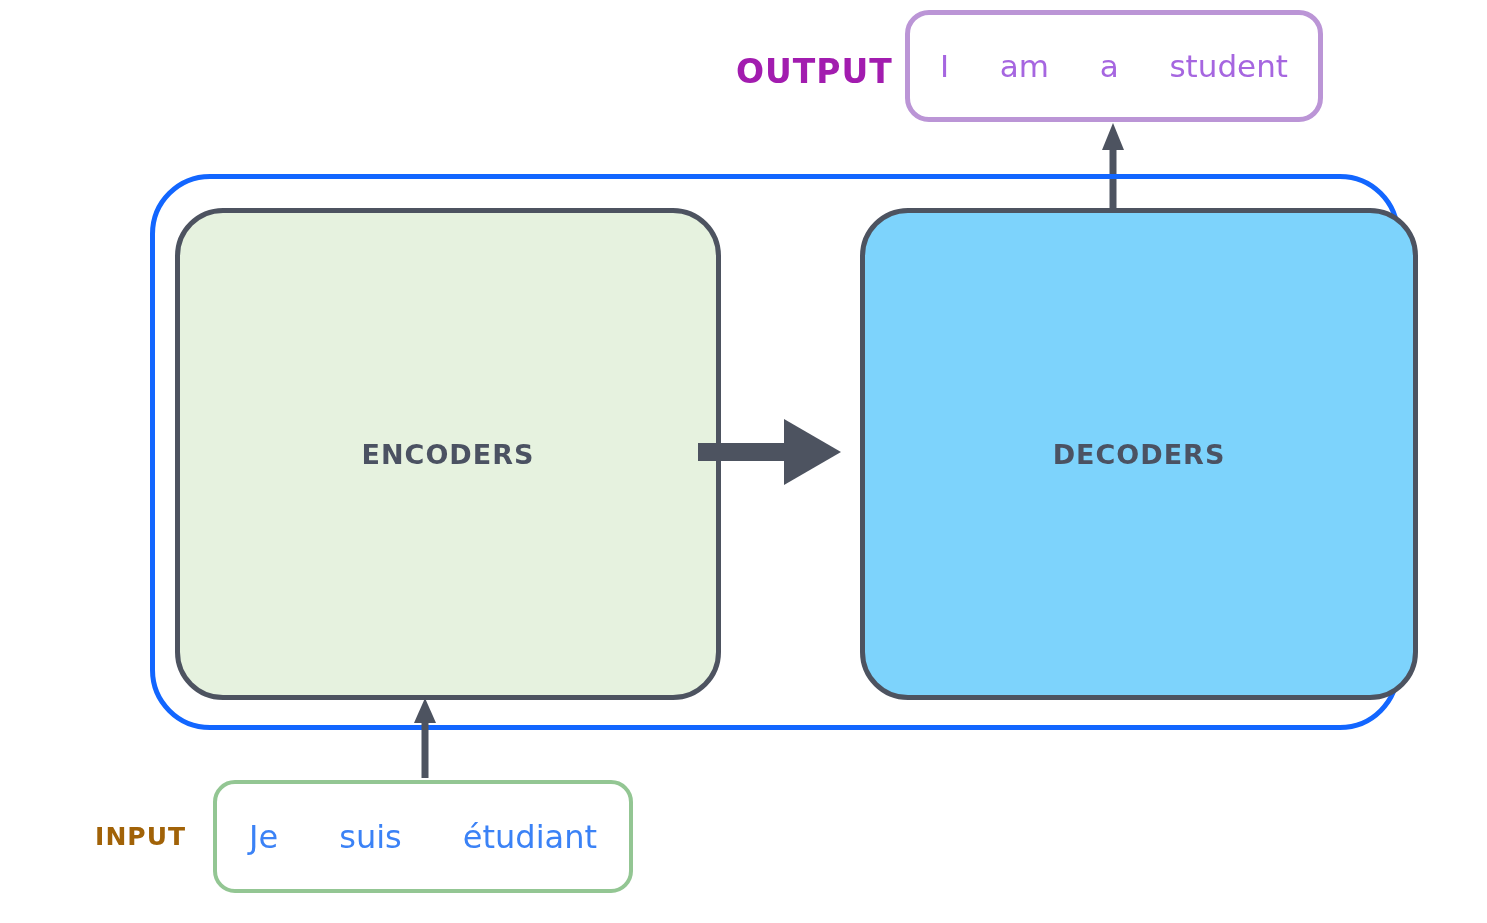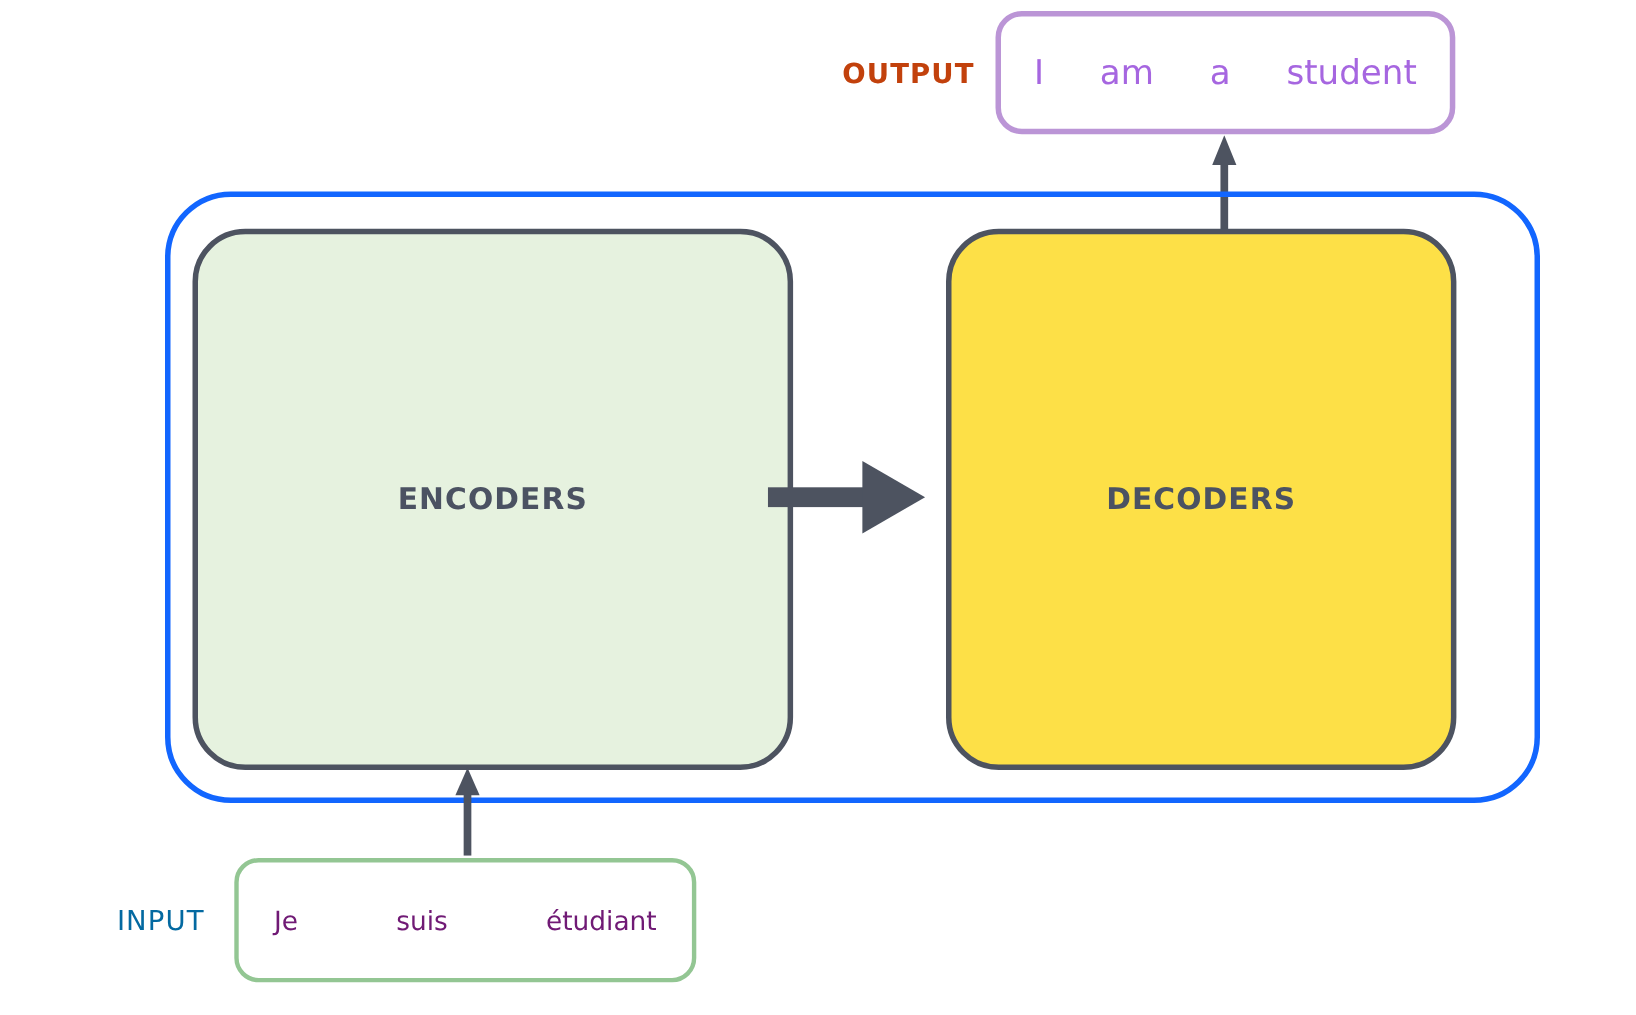--- a/index.html
+++ b/index.html
@@ -16,24 +16,24 @@
     overflow: hidden;
   }
 
   
   .output-label {
     position: absolute;
     left: 736px;
     top: 52px;
     width: 150px;
     text-align: right;
-    font-size: 25px;
+    font-size: 33px;
     font-weight: bold;
     letter-spacing: 1px;
-    color: #c2410c;
+    color: #a21caf;
   }
   .output-box {
     position: absolute;
     left: 905px;
     top: 10px;
     width: 418px;
     height: 112px;
     border: 5px solid #bb95d6;
     border-radius: 24px;
     box-sizing: border-box;
@@ -78,57 +78,57 @@
   .encoders-box {
     left: 175px;
     top: 208px;
     width: 546px;
     height: 492px;
     background: #e6f2df;
   }
   .decoders-box {
     left: 860px;
     top: 208px;
-    width: 464px;
+    width: 558px;
     height: 492px;
-    background: #fde047;
+    background: #7dd3fc;
   }
 
   
   .arrow-svg { position: absolute; display: block; }
 
   
   .input-label {
     position: absolute;
     left: 60px;
     top: 822px;
     width: 126px;
     text-align: right;
     font-size: 25px;
-    font-weight: normal;
+    font-weight: bold;
     letter-spacing: 1px;
-    color: #0369a1;
+    color: #a16207;
   }
   .input-box {
     position: absolute;
     left: 213px;
     top: 780px;
     width: 420px;
     height: 113px;
     border: 4px solid #93c693;
     border-radius: 22px;
     box-sizing: border-box;
     display: flex;
     align-items: center;
     justify-content: space-between;
     padding: 0 32px;
   }
   .input-box .word {
-    font-size: 24px;
-    color: #701a75;
+    font-size: 32px;
+    color: #3b82f6;
   }
 </style>
 </head>
 <body>
 
 <div class="canvas">
 
   <div class="output-label">OUTPUT</div>
   <div class="output-box">
     <span class="word">I</span>

